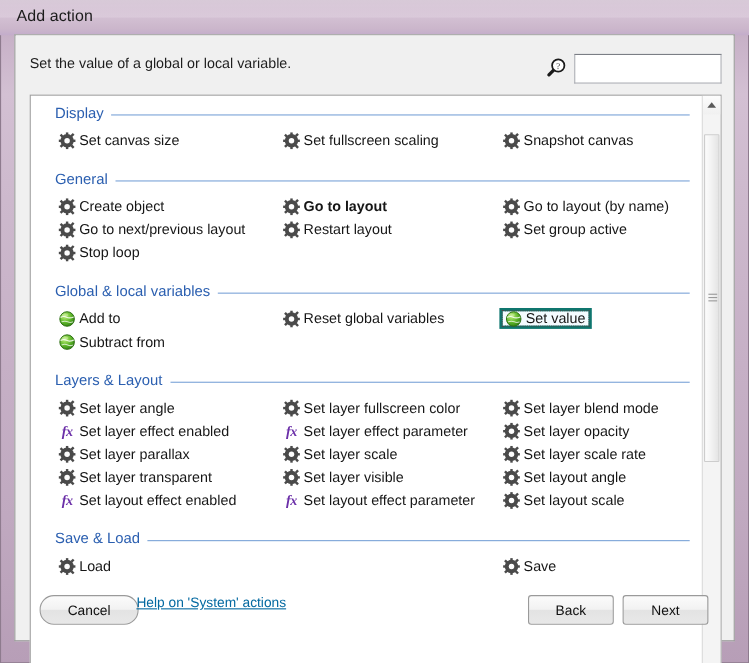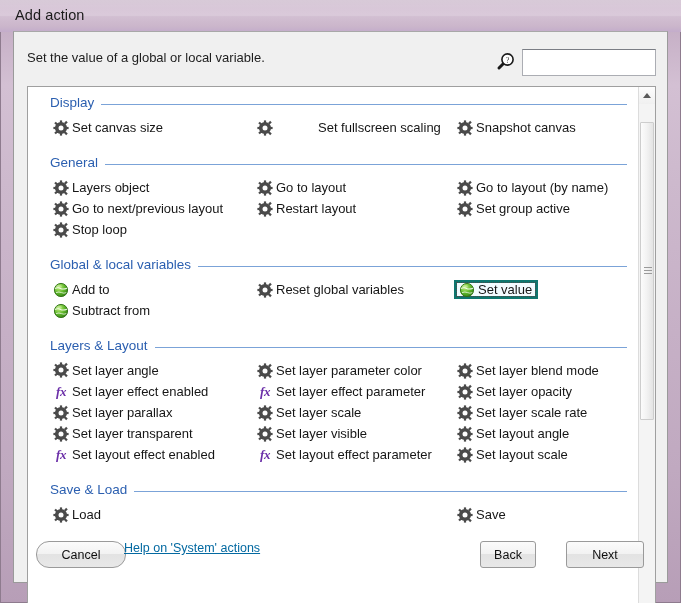--- a/index.html
+++ b/index.html
@@ -224,21 +224,21 @@
     height: 27px;
     background: linear-gradient(180deg,#fbfbfb 0%,#f2f2f2 48%,#e3e3e3 50%,#e8e8e8 100%);
     border: 1px solid #9a9a9a;
     border-radius: 3px;
     font-family: "Liberation Sans", sans-serif;
     font-size: 12.5px;
     color: #101010;
     cursor: default;
   }
   #btn-cancel { left: 22px; width: 90px; border-radius: 13px; }
-  #btn-back   { left: 466px; width: 56px; }
+  #btn-back   { left: 466px; width: 78px; }
   #btn-next   { left: 552px; width: 78px; }
 
   #help-link {
     position: absolute;
     left: 110px; top: 9px;
     font-size: 12.5px;
     color: #0369a1;
     text-decoration: underline;
     cursor: pointer;
   }
@@ -288,21 +288,21 @@
                       <rect x="2" y="2" width="2.2" height="3" transform="rotate(-45 3.1 3.5)"></rect>
                       <rect x="11.8" y="11.8" width="2.2" height="3" transform="rotate(-45 12.9 13.3)"></rect>
                       <rect x="11.8" y="1.2" width="2.2" height="3" transform="rotate(45 12.9 2.7)"></rect>
                       <rect x="2" y="11" width="2.2" height="3" transform="rotate(45 3.1 12.5)"></rect>
                     </g>
                     <circle cx="8" cy="8" r="2.5" fill="#fdfdfd"></circle>
                   </svg>
                 </span>
                 <span class="lbl">Set canvas size</span>
               </div>
-              <div class="action-item" style="left: 226px; top: 0px; gap: 42px;">
+              <div class="action-item" style="left: 226px; top: 0px;">
                 <span class="icn">
                   <svg width="16" height="16" viewBox="0 0 16 16">
                     <g fill="#4a4a4a">
                       <circle cx="8" cy="8" r="6.1"></circle>
                       <rect x="6.9" y="0.4" width="2.2" height="3"></rect>
                       <rect x="6.9" y="12.6" width="2.2" height="3"></rect>
                       <rect x="0.4" y="6.9" width="3" height="2.2"></rect>
                       <rect x="12.6" y="6.9" width="3" height="2.2"></rect>
                       <rect x="2" y="2" width="2.2" height="3" transform="rotate(-45 3.1 3.5)"></rect>
                       <rect x="11.8" y="11.8" width="2.2" height="3" transform="rotate(-45 12.9 13.3)"></rect>
@@ -351,23 +351,23 @@
                       <rect x="0.4" y="6.9" width="3" height="2.2"></rect>
                       <rect x="12.6" y="6.9" width="3" height="2.2"></rect>
                       <rect x="2" y="2" width="2.2" height="3" transform="rotate(-45 3.1 3.5)"></rect>
                       <rect x="11.8" y="11.8" width="2.2" height="3" transform="rotate(-45 12.9 13.3)"></rect>
                       <rect x="11.8" y="1.2" width="2.2" height="3" transform="rotate(45 12.9 2.7)"></rect>
                       <rect x="2" y="11" width="2.2" height="3" transform="rotate(45 3.1 12.5)"></rect>
                     </g>
                     <circle cx="8" cy="8" r="2.5" fill="#fdfdfd"></circle>
                   </svg>
                 </span>
-                <span class="lbl">Layers object</span>
-              </div>
-              <div class="action-item" style="left: 226px; top: 0px;">
+                <span class="lbl">Create object</span>
+              </div>
+              <div class="action-item" style="left: 226px; top: 0px; font-weight: bold;">
                 <span class="icn">
                   <svg width="16" height="16" viewBox="0 0 16 16">
                     <g fill="#4a4a4a">
                       <circle cx="8" cy="8" r="6.1"></circle>
                       <rect x="6.9" y="0.4" width="2.2" height="3"></rect>
                       <rect x="6.9" y="12.6" width="2.2" height="3"></rect>
                       <rect x="0.4" y="6.9" width="3" height="2.2"></rect>
                       <rect x="12.6" y="6.9" width="3" height="2.2"></rect>
                       <rect x="2" y="2" width="2.2" height="3" transform="rotate(-45 3.1 3.5)"></rect>
                       <rect x="11.8" y="11.8" width="2.2" height="3" transform="rotate(-45 12.9 13.3)"></rect>
@@ -556,21 +556,21 @@
                 <span class="lbl">Subtract from</span>
               </div>
             </div>
           </div>
           <div class="section" style="top: 251px;">
             <div class="section-head">
               <span class="sec-rule"></span>
               <span class="sec-label">Layers &amp; Layout</span>
             </div>
             <div class="rows" style="height: 105px;">
-              <div class="action-item" style="left: 22px; top: 0px; align-items: flex-end;">
+              <div class="action-item" style="left: 22px; top: 0px;">
                 <span class="icn">
                   <svg width="16" height="16" viewBox="0 0 16 16">
                     <g fill="#4a4a4a">
                       <circle cx="8" cy="8" r="6.1"></circle>
                       <rect x="6.9" y="0.4" width="2.2" height="3"></rect>
                       <rect x="6.9" y="12.6" width="2.2" height="3"></rect>
                       <rect x="0.4" y="6.9" width="3" height="2.2"></rect>
                       <rect x="12.6" y="6.9" width="3" height="2.2"></rect>
                       <rect x="2" y="2" width="2.2" height="3" transform="rotate(-45 3.1 3.5)"></rect>
                       <rect x="11.8" y="11.8" width="2.2" height="3" transform="rotate(-45 12.9 13.3)"></rect>
@@ -592,21 +592,21 @@
                       <rect x="0.4" y="6.9" width="3" height="2.2"></rect>
                       <rect x="12.6" y="6.9" width="3" height="2.2"></rect>
                       <rect x="2" y="2" width="2.2" height="3" transform="rotate(-45 3.1 3.5)"></rect>
                       <rect x="11.8" y="11.8" width="2.2" height="3" transform="rotate(-45 12.9 13.3)"></rect>
                       <rect x="11.8" y="1.2" width="2.2" height="3" transform="rotate(45 12.9 2.7)"></rect>
                       <rect x="2" y="11" width="2.2" height="3" transform="rotate(45 3.1 12.5)"></rect>
                     </g>
                     <circle cx="8" cy="8" r="2.5" fill="#fdfdfd"></circle>
                   </svg>
                 </span>
-                <span class="lbl">Set layer parameter color</span>
+                <span class="lbl">Set layer fullscreen color</span>
               </div>
               <div class="action-item" style="left: 426px; top: 0px;">
                 <span class="icn">
                   <svg width="16" height="16" viewBox="0 0 16 16">
                     <g fill="#4a4a4a">
                       <circle cx="8" cy="8" r="6.1"></circle>
                       <rect x="6.9" y="0.4" width="2.2" height="3"></rect>
                       <rect x="6.9" y="12.6" width="2.2" height="3"></rect>
                       <rect x="0.4" y="6.9" width="3" height="2.2"></rect>
                       <rect x="12.6" y="6.9" width="3" height="2.2"></rect>

